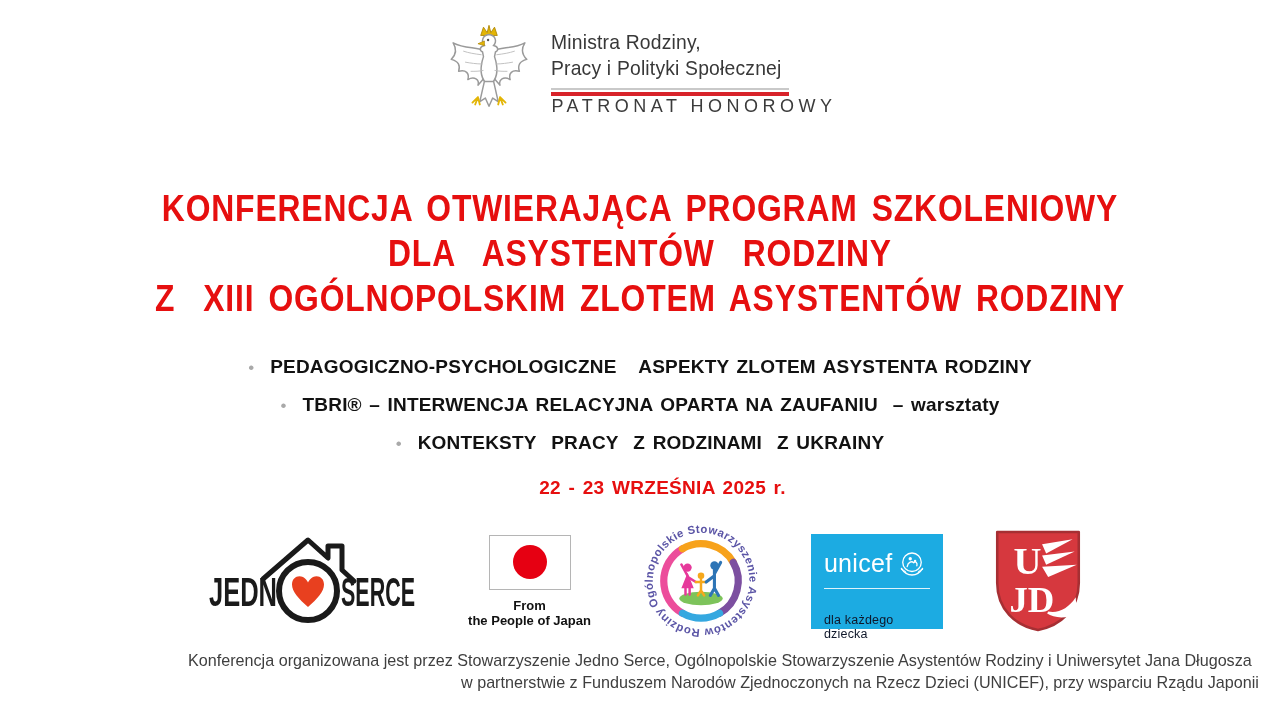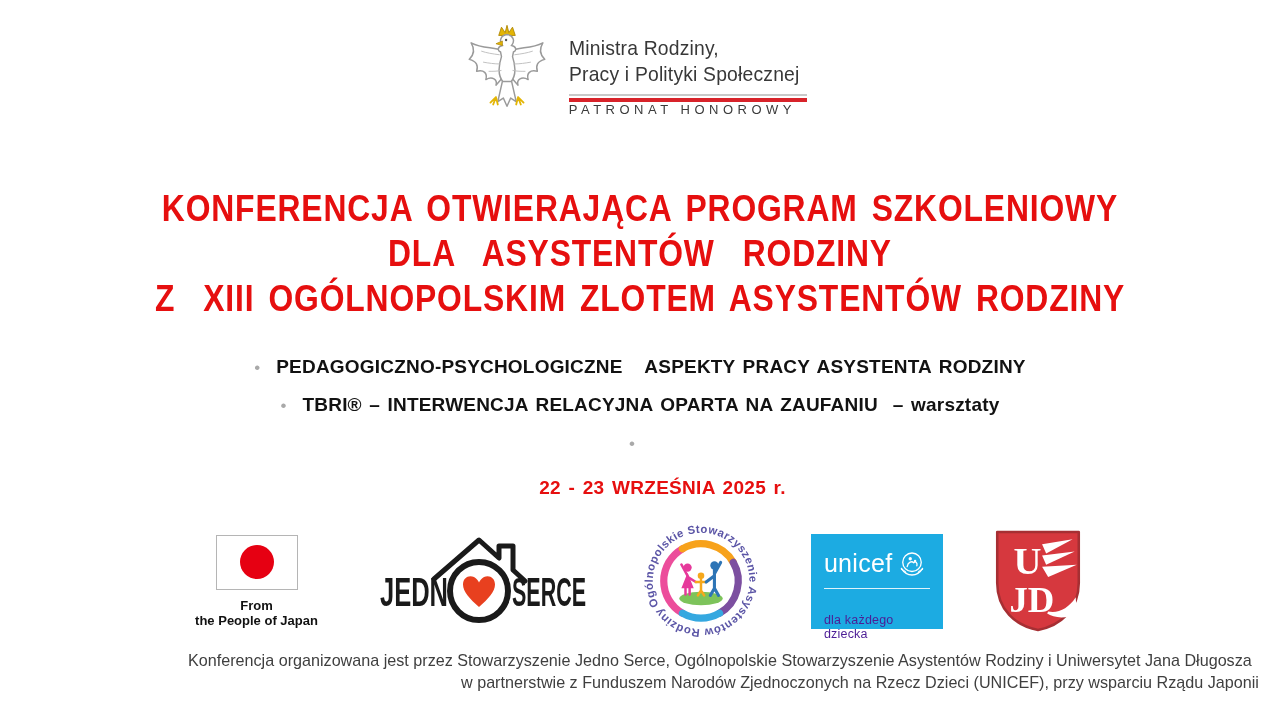--- a/index.html
+++ b/index.html
@@ -8,21 +8,21 @@
   .abs { position:absolute; left:0; width:100%; }
 
   
   .patronage-block { top:22px; display:flex; justify-content:center; align-items:flex-end; gap:16px; }
   .ministry-text-col { display:flex; flex-direction:column; }
   .ministry-name { font-size:21px; line-height:26px; color:#383838; letter-spacing:.2px;
                    transform:scaleX(.92); transform-origin:left center; white-space:nowrap; }
   .flag-divider { width:238px; margin-top:7px; }
   .flag-divider .white-bar { height:2px; background:#c9c9c9; }
   .flag-divider .red-bar   { height:4px; background:#d8232a; margin-top:2px; }
-  .patronage-label { font-size:13px; letter-spacing:4.5px; color:#3b3b3b; white-space:nowrap; }
+  .patronage-label { font-size:18px; letter-spacing:4.5px; color:#3b3b3b; white-space:nowrap; }
 
   
   .title-block { top:186px; display:flex; flex-direction:column; align-items:center; }
   .title-line { font-size:37px; font-weight:bold; color:#e60f0f; line-height:45px;
                 letter-spacing:1px; word-spacing:5px; white-space:pre; transform:scaleX(.86);
                 transform-origin:center; }
 
   
   .topics-block { top:348px; display:flex; flex-direction:column; align-items:center; }
   .topic-line { display:flex; align-items:center; justify-content:center; height:38px; }
@@ -40,21 +40,21 @@
 
   .japan-flag { width:82px; height:55px; background:#ffffff; border:1px solid #b5b5b5;
                 display:flex; align-items:center; justify-content:center; }
   .japan-disc { width:34px; height:34px; border-radius:50%; background:#e60012; }
   .japan-caption { margin-top:8px; font-size:13px; font-weight:bold; color:#111; line-height:15px; text-align:center; }
 
   .unicef-box { width:132px; height:95px; background:#1cabe2; padding:15px 10px 0 13px; }
   .unicef-top { display:flex; align-items:center; gap:5px; }
   .unicef-wordmark { color:#ffffff; font-size:25px; letter-spacing:.3px; line-height:1; }
   .unicef-divider { width:106px; height:1px; background:rgba(255,255,255,.85); margin:9px 0 7px 0; }
-  .unicef-tagline { color:#4c1d95; font-size:12.5px; letter-spacing:.2px;margin-top:24px; }
+  .unicef-tagline { color:#0f172a; font-size:12.5px; letter-spacing:.2px;margin-top:24px; }
 
   
   .footer-block { top:650px; display:flex; flex-direction:column; align-items:flex-end; }
   .footer-line { font-size:17px; line-height:22px; color:#3f3f3f; transform:scaleX(.95);
                  transform-origin:center; white-space:nowrap; }
 </style>
 </head>
 <body>
 
 <div class="abs patronage-block">
@@ -92,55 +92,56 @@
 
 <div class="abs title-block">
   <div class="title-line">KONFERENCJA OTWIERAJĄCA PROGRAM SZKOLENIOWY</div>
   <div class="title-line">DLA  ASYSTENTÓW  RODZINY</div>
   <div class="title-line">Z  XIII OGÓLNOPOLSKIM ZLOTEM ASYSTENTÓW RODZINY</div>
 </div>
 
 <div class="abs topics-block">
   <div class="topic-line">
     <span class="topic-bullet">•</span>
-    <span class="topic-text">PEDAGOGICZNO-PSYCHOLOGICZNE   ASPEKTY PRACY ASYSTENTA RODZINY</span>
+    <span class="topic-text">PEDAGOGICZNO-PSYCHOLOGICZNE   ASPEKTY ZLOTEM ASYSTENTA RODZINY</span>
   </div>
   <div class="topic-line">
     <span class="topic-bullet">•</span>
     <span class="topic-text">TBRI® – INTERWENCJA RELACYJNA OPARTA NA ZAUFANIU  – warsztaty</span>
   </div>
   <div class="topic-line">
     <span class="topic-bullet">•</span>
+    <span class="topic-text">KONTEKSTY  PRACY  Z RODZINAMI  Z UKRAINY</span>
   </div>
 </div>
 
 <div class="abs date-block">
   <span class="date-text">22 - 23 WRZEŚNIA 2025 r.</span>
 </div>
 
 <div class="abs logos-row">
-
-  <div class="logo-box">
-    <div class="japan-flag">
-      <div class="japan-disc"></div>
-    </div>
-    <div class="japan-caption">
-      <div>From</div>
-      <div>the People of Japan</div>
-    </div>
-  </div>
 
   <div class="logo-box">
     <svg width="225" height="105" viewBox="0 0 225 105">
       <path d="M68 50 L113 11 L133 29 L133 17 L147 17 L147 41 L159 52" fill="none" stroke="#1a1a1a" stroke-width="5" stroke-linecap="round" stroke-linejoin="round"></path>
       <circle cx="113" cy="62" r="29" fill="#ffffff" stroke="#1a1a1a" stroke-width="6"></circle>
       <path d="M113 78 C104 70 97 63 97 55.5 C97 48.5 103 45.5 108 48 C110.5 49.5 112.5 52 113 53.5 C113.5 52 115.5 49.5 118 48 C123 45.5 129 48.5 129 55.5 C129 63 122 70 113 78 Z" fill="#e8401f"></path>
       <text x="14" y="77" font-size="40" font-weight="bold" fill="#1a1a1a" font-family="Liberation Sans, sans-serif" textLength="68" lengthAdjust="spacingAndGlyphs">JEDN</text>
       <text x="146" y="77" font-size="40" font-weight="bold" fill="#1a1a1a" font-family="Liberation Sans, sans-serif" textLength="74" lengthAdjust="spacingAndGlyphs">SERCE</text>
     </svg>
+  </div>
+
+  <div class="logo-box">
+    <div class="japan-flag">
+      <div class="japan-disc"></div>
+    </div>
+    <div class="japan-caption">
+      <div>From</div>
+      <div>the People of Japan</div>
+    </div>
   </div>
 
   <div class="logo-box">
     <svg width="124" height="124" viewBox="0 0 120 120">
 
       <path d="M42 91.2 A36 36 0 0 1 42 28.8" fill="none" stroke="#ec4d9b" stroke-width="7" stroke-linecap="round"></path>
       <path d="M42 28.8 A36 36 0 0 1 91.2 42" fill="none" stroke="#f7a21b" stroke-width="7" stroke-linecap="round"></path>
       <path d="M91.2 42 A36 36 0 0 1 78 91.2" fill="none" stroke="#7c4fa0" stroke-width="7" stroke-linecap="round"></path>
       <path d="M78 91.2 A36 36 0 0 1 42 91.2" fill="none" stroke="#35a8e0" stroke-width="7" stroke-linecap="round"></path>
 

